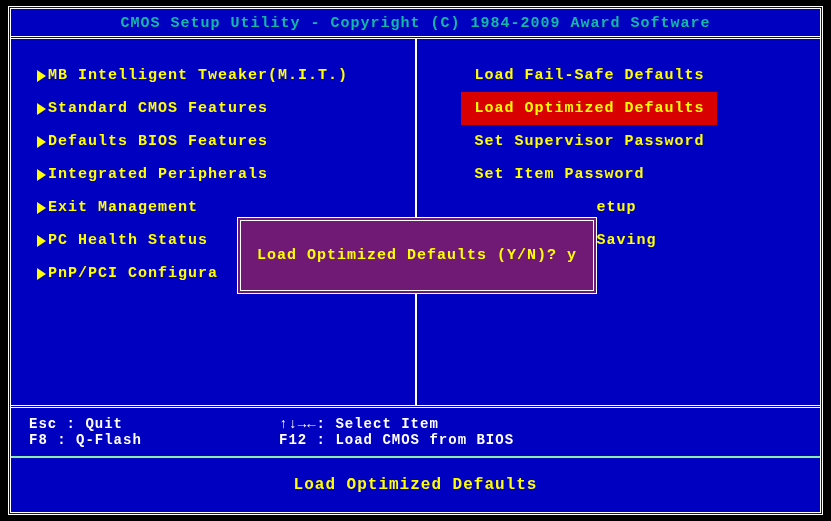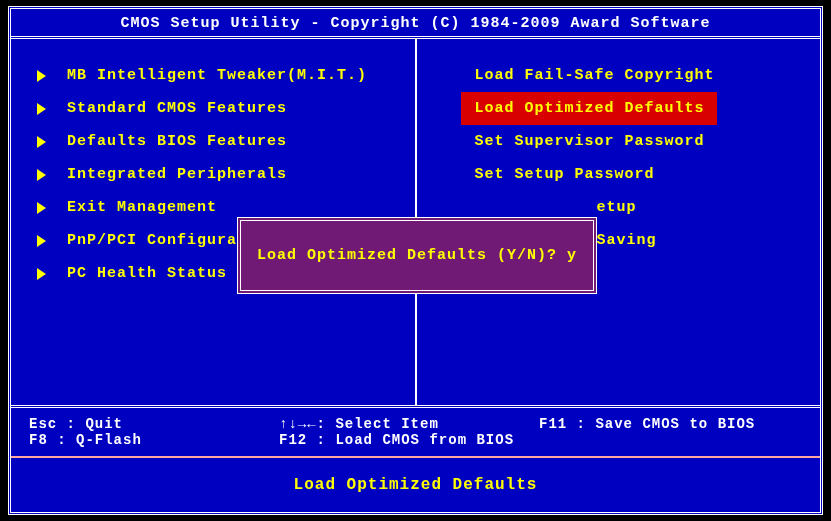--- a/index.html
+++ b/index.html
@@ -22,21 +22,21 @@
       top: 6px;
       left: 8px;
       right: 8px;
       bottom: 6px;
       background: #0000c0;
       border: 3px double #ffffff;
       display: flex;
       flex-direction: column;
     }
     .header {
-      color: #ffffff;
+      color: #14b8a6;
       text-align: center;
       padding: 6px 0 4px 0;
       letter-spacing: 1px;
     }
     .main-panel {
       border: 3px double #ffffff;
       border-left: none;
       border-right: none;
       flex: 1;
       display: flex;
@@ -47,21 +47,21 @@
       padding: 20px 10px 10px 20px;
     }
     .col-left {
       border-right: 2px solid #ffffff;
     }
     .menu-item {
       color: #ffff00;
       padding: 8px 6px;
       display: flex;
       align-items: center;
-      gap: 21px;
+      gap: 2px;
       letter-spacing: 1px;
       white-space: nowrap;
     }
     .menu-item .arrow {
       display: inline-block;
       width: 0;
       height: 0;
       border-top: 6px solid transparent;
       border-bottom: 6px solid transparent;
       border-left: 9px solid #ffff00;
@@ -70,21 +70,21 @@
       padding-left: 38px;
     }
     .menu-item.highlight {
       background: #d80000;
       padding-left: 14px;
       padding-right: 12px;
       margin-left: 24px;
       display: inline-flex;
     }
     .footer-keys {
-      border-bottom: 2px solid #fca5a5;
+      border-bottom: 2px solid #86efac;
       padding: 8px 18px;
       color: #ffffff;
       letter-spacing: 1px;
       font-size: 14px;
     }
     .key-row {
       display: flex;
     }
     .key-col1 { width: 250px; }
     .key-col2 { width: 260px; }
@@ -133,57 +133,56 @@
       <div class="menu-item">
         <span class="arrow"></span>
         <span>Integrated Peripherals</span>
       </div>
       <div class="menu-item">
         <span class="arrow"></span>
         <span>Exit Management</span>
       </div>
       <div class="menu-item">
         <span class="arrow"></span>
-        <span>PnP/PCI Configura</span>
+        <span>PC Health Status</span>
       </div>
       <div class="menu-item">
         <span class="arrow"></span>
-        <span>PC Health Status</span>
+        <span>PnP/PCI Configura</span>
       </div>
     </div>
 
     <div class="col col-right">
       <div class="menu-item no-arrow">
-        <span>Load Fail-Safe Copyright</span>
+        <span>Load Fail-Safe Defaults</span>
       </div>
       <div>
         <div class="menu-item highlight">
           <span>Load Optimized Defaults</span>
         </div>
       </div>
       <div class="menu-item no-arrow">
         <span>Set Supervisor Password</span>
       </div>
       <div class="menu-item no-arrow">
-        <span>Set Setup Password</span>
+        <span>Set Item Password</span>
       </div>
       <div class="menu-item no-arrow" style="padding-left:160px;">
         <span>etup</span>
       </div>
       <div class="menu-item no-arrow" style="padding-left:160px;font-family:Liberation Mono, monospace;">
         <span>Saving</span>
       </div>
     </div>
   </div>
 
   <div class="footer-keys">
     <div class="key-row">
       <span class="key-col1">Esc : Quit</span>
       <span class="key-col2">↑↓→←: Select Item</span>
-      <span class="key-col3">F11 : Save CMOS to BIOS</span>
     </div>
     <div class="key-row">
       <span class="key-col1">F8  : Q-Flash</span>
       <span class="key-col3">F12 : Load CMOS from BIOS</span>
     </div>
   </div>
 
   <div class="footer-desc">Load Optimized Defaults</div>
 
   <div class="dialog">

